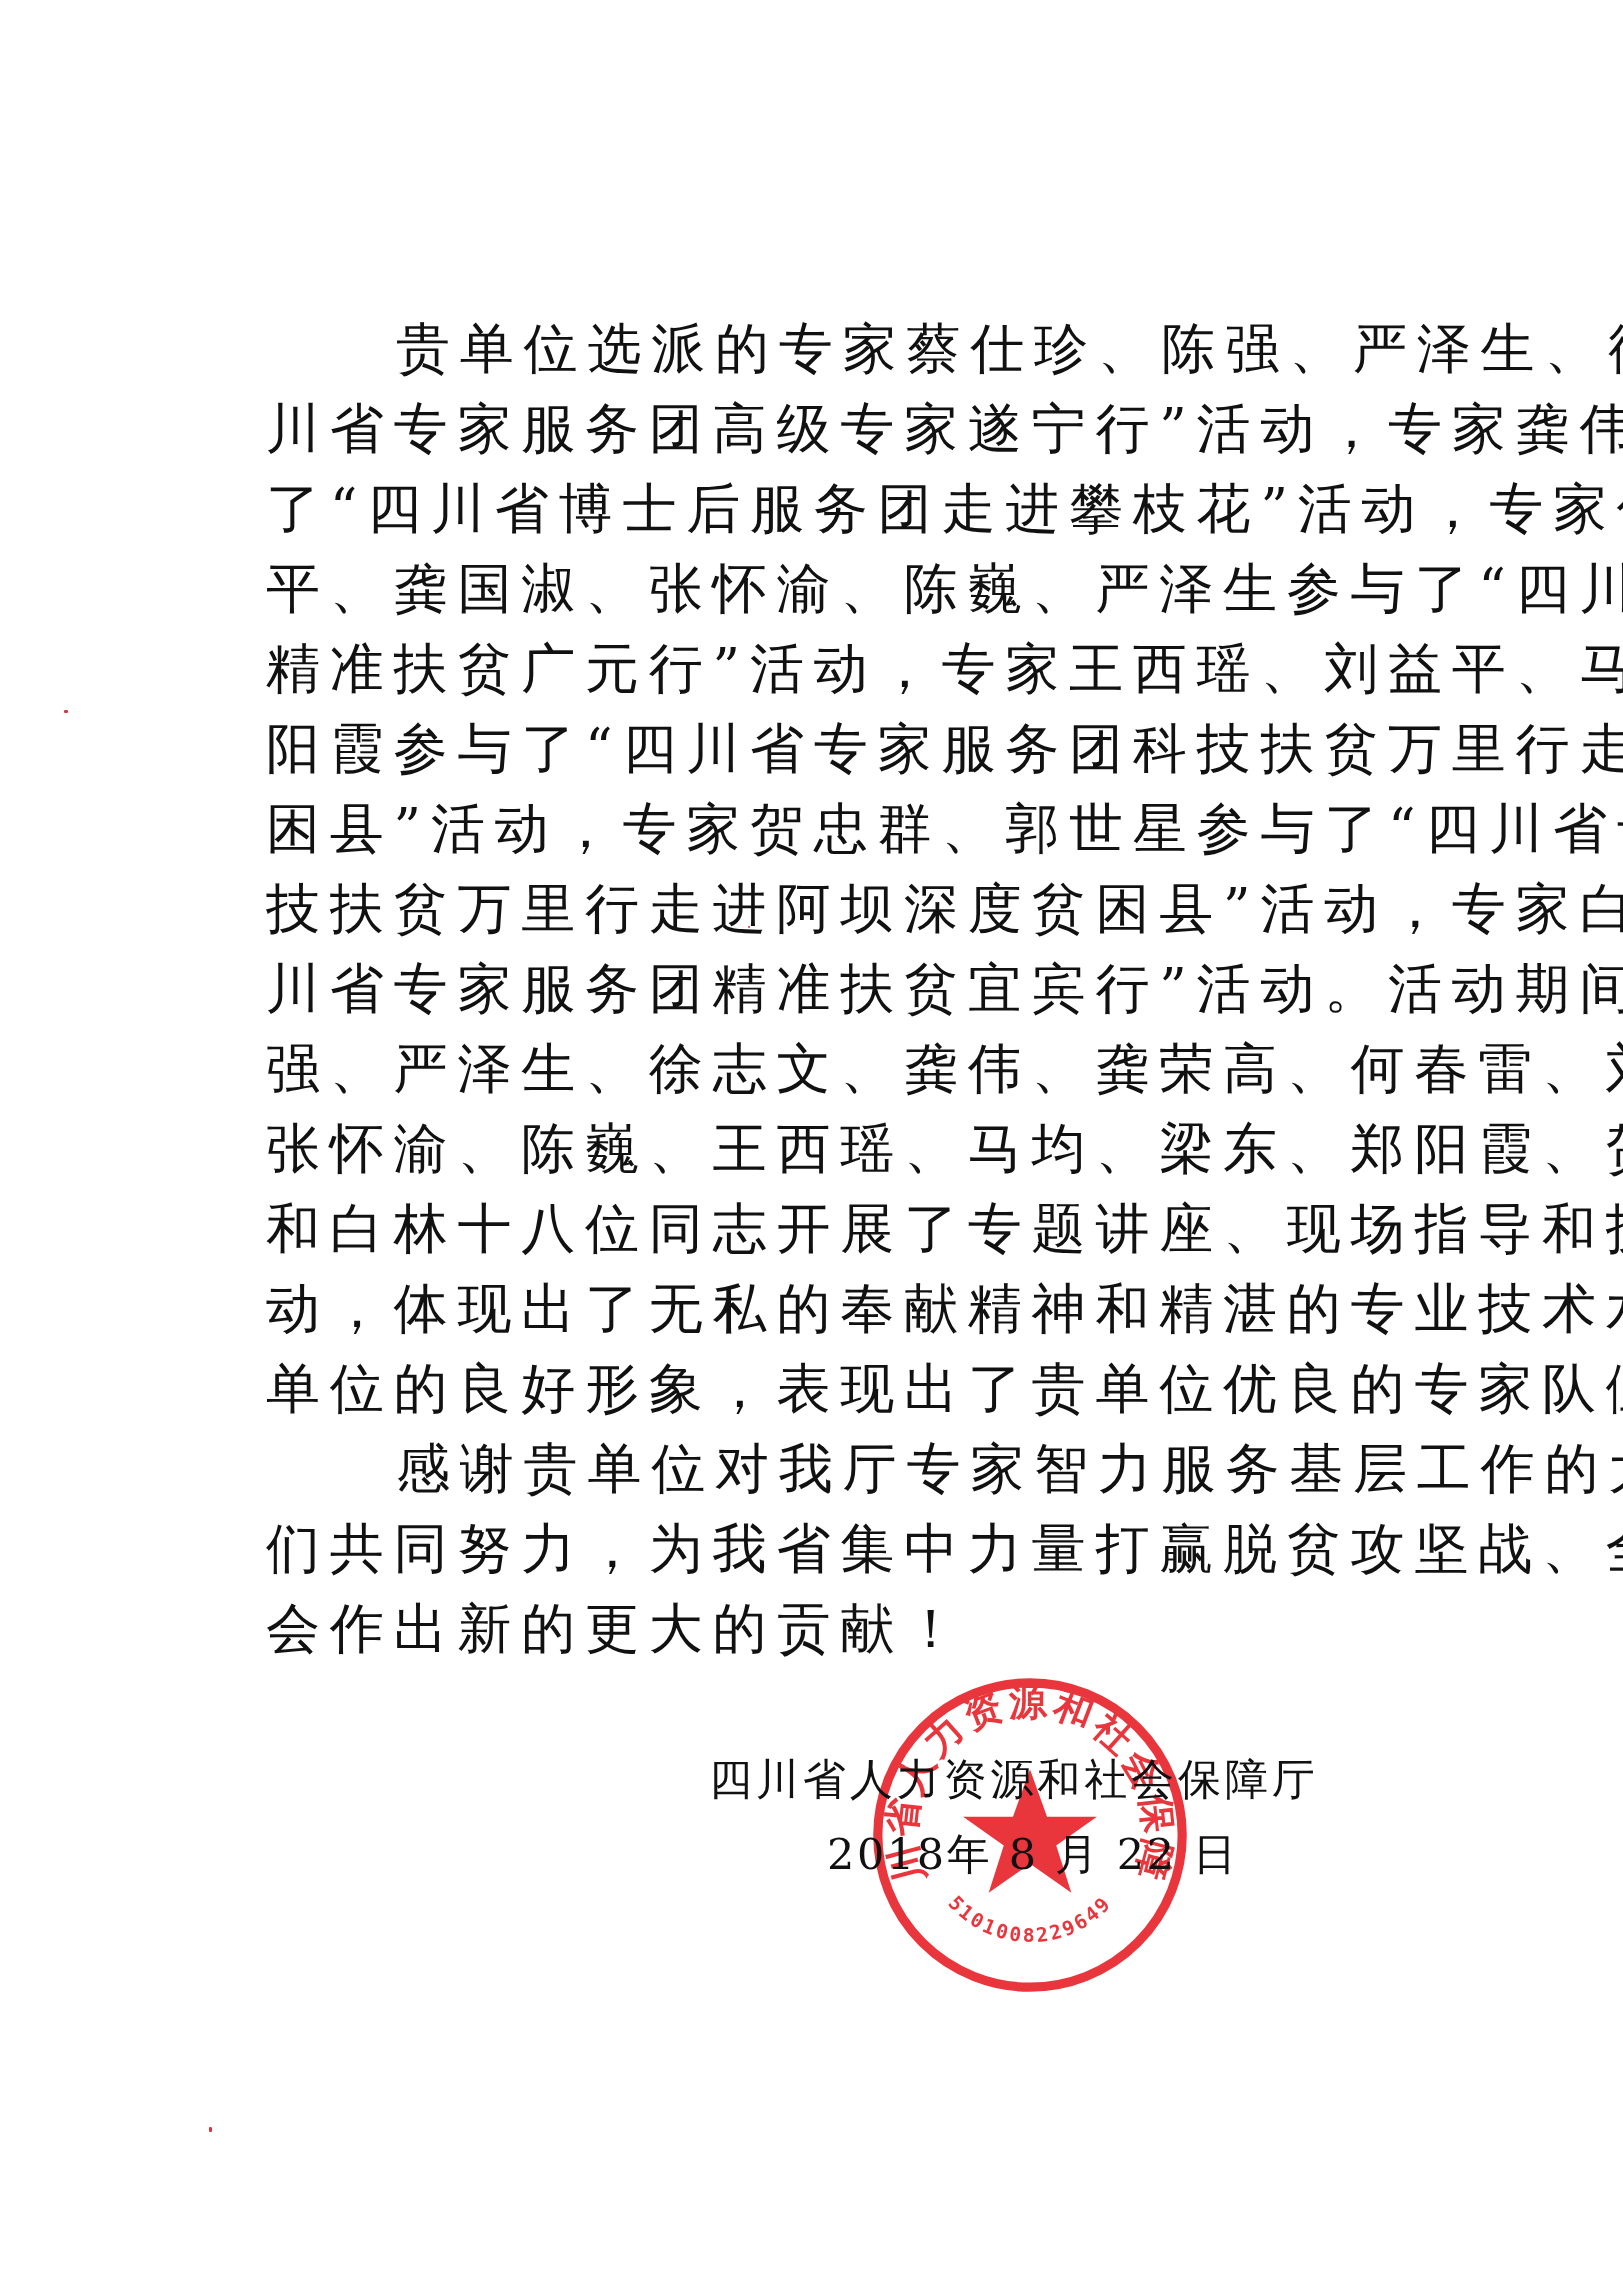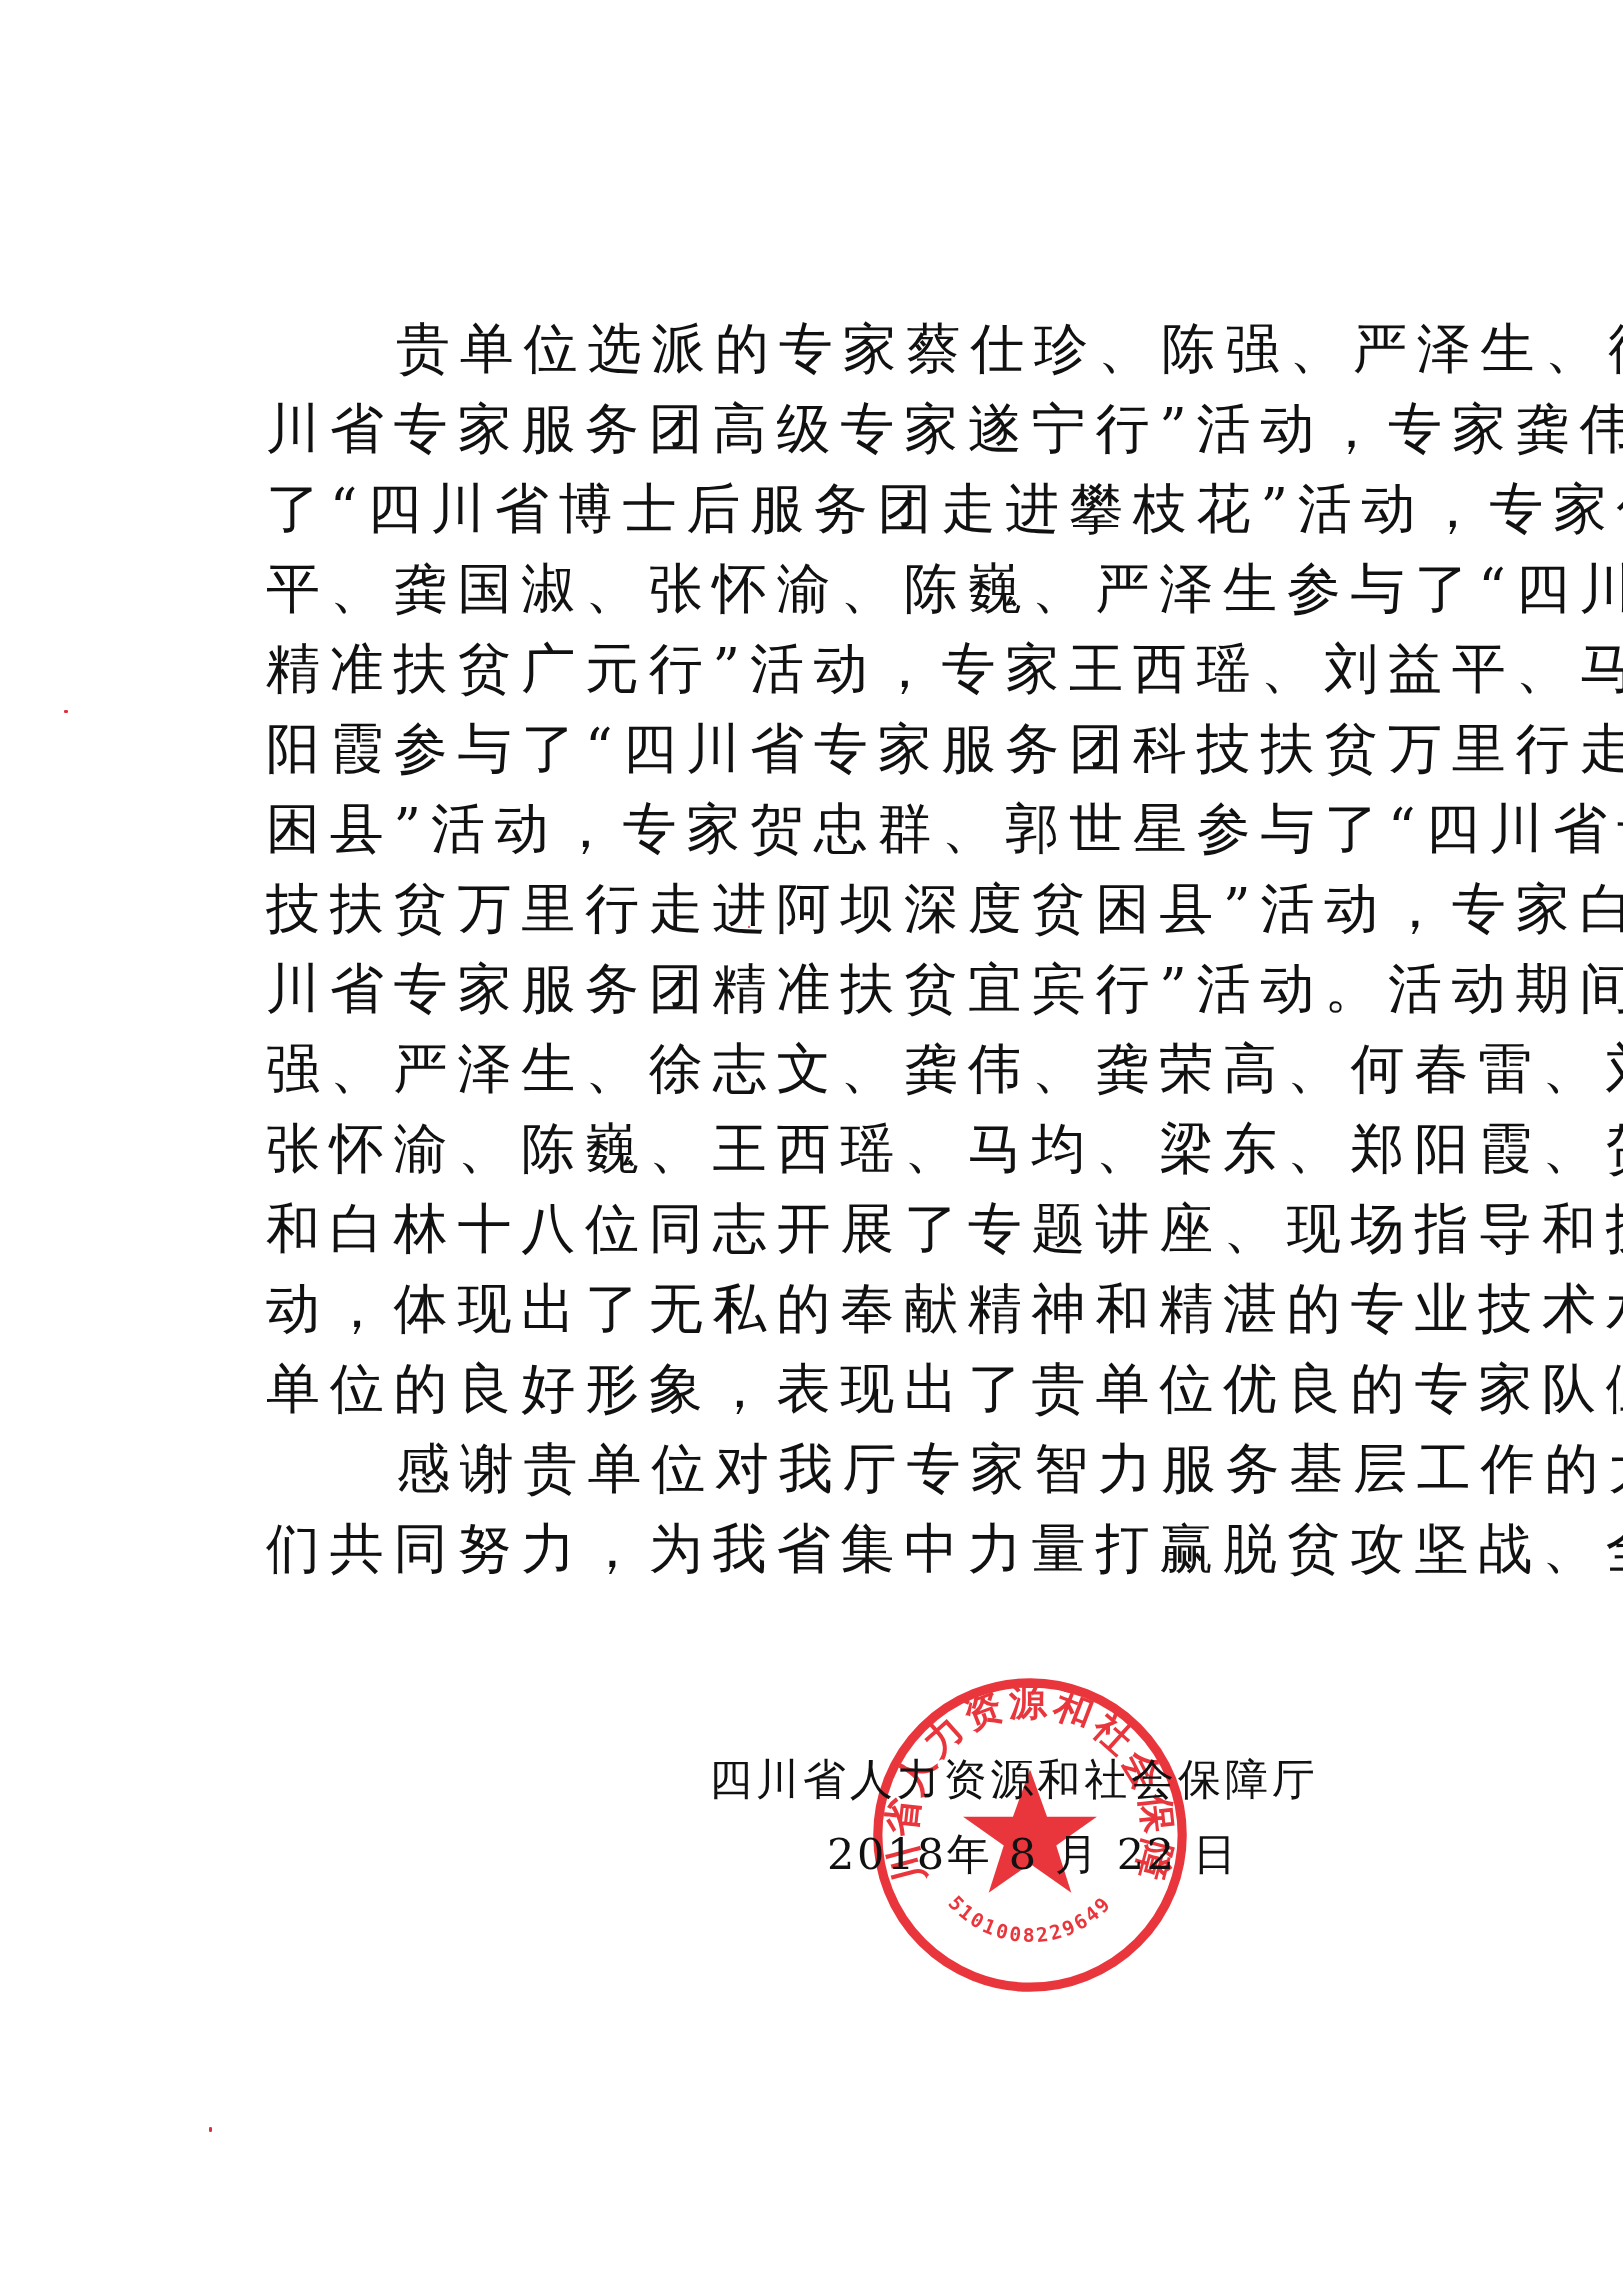--- a/index.html
+++ b/index.html
@@ -104,20 +104,21 @@
       <span class="line">强、严泽生、徐志文、龚伟、龚荣高、何春雷、刘益平、龚国淑、</span>
       <span class="line">张怀渝、陈巍、王西瑶、马均、梁东、郑阳霞、贺忠群、郭世星</span>
       <span class="line">和白林十八位同志开展了专题讲座、现场指导和技术咨询等活</span>
       <span class="line">动，体现出了无私的奉献精神和精湛的专业技术水平，展现了贵</span>
       <span class="line last">单位的良好形象，表现出了贵单位优良的专家队伍素质。</span>
     </div>
 
     <div>
       <span class="line indent">感谢贵单位对我厅专家智力服务基层工作的大力支持，让我</span>
       <span class="line">们共同努力，为我省集中力量打赢脱贫攻坚战、全面建成小康社</span>
+      <span class="line last">会作出新的更大的贡献！</span>
     </div>
   </div>
 
   <svg class="seal" viewBox="0 0 500 500" xmlns="http://www.w3.org/2000/svg">
     <defs>
       <path id="sealArcTop" d="M 85 300 A 175 175 0 1 1 415 300"></path>
       <path id="sealArcBottom" d="M 120 350 A 165 165 0 0 0 380 350"></path>
     </defs>
     <circle cx="250" cy="250" r="232" fill="none" stroke="#e8262d" stroke-width="14"></circle>
     <text font-family="DejaVu Sans, sans-serif" font-size="58" font-weight="bold" fill="#e8262d" letter-spacing="6">

